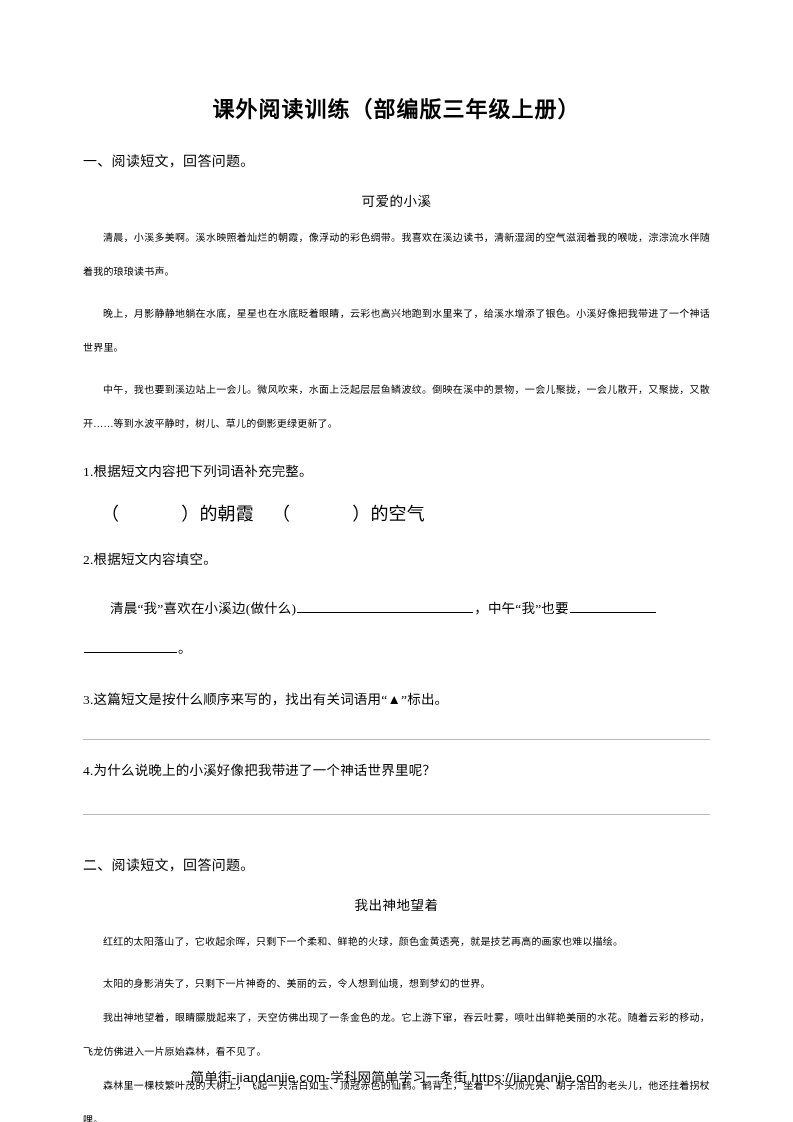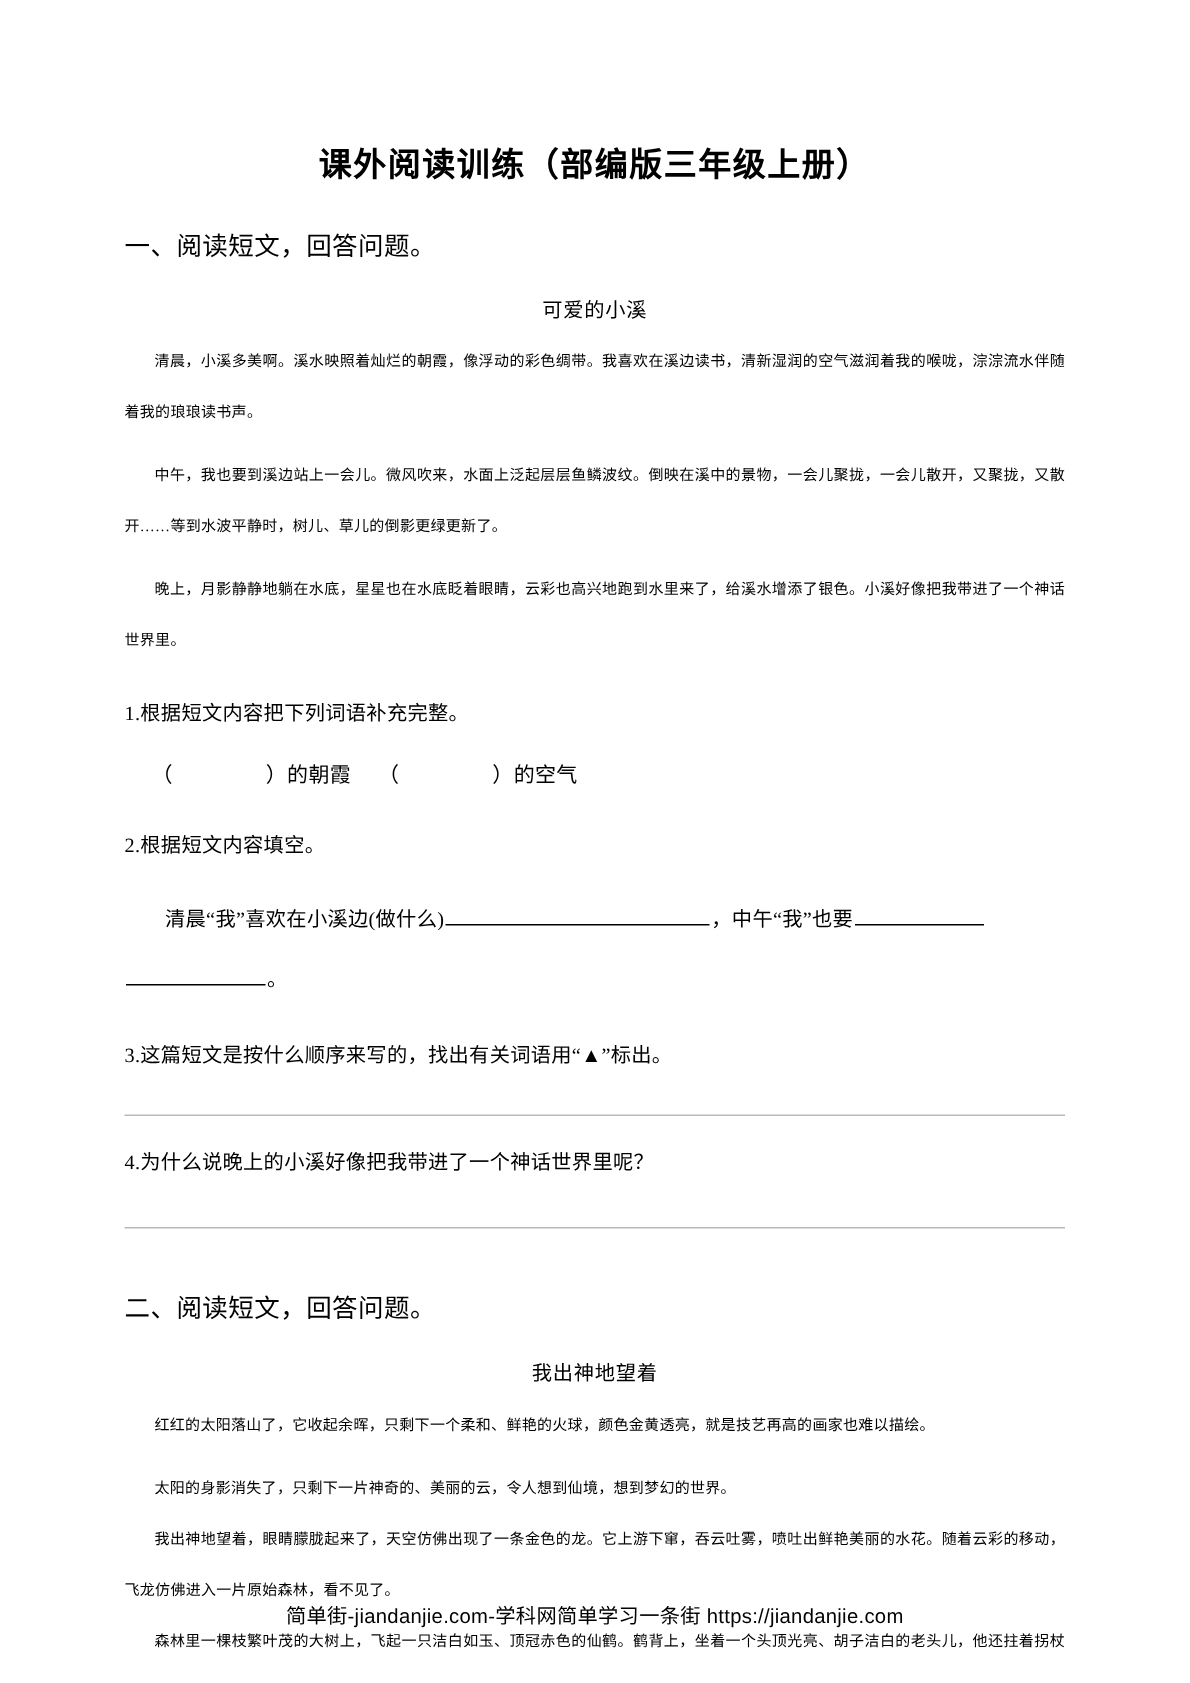--- a/index.html
+++ b/index.html
@@ -30,21 +30,21 @@
     text-align: center;
     font-size: 22px;
     font-weight: bold;
     letter-spacing: 1px;
     margin: 0;
     padding-top: 96px;
     line-height: 1.3;
   }
 
   .section-head {
-    font-size: 17px;
+    font-size: 14px;
     margin: 0;
     padding-top: 26px;
     line-height: 1.6;
     letter-spacing: 0.3px;
   }
 
   .passage-title {
     text-align: center;
     font-size: 13.5px;
     margin: 0;
@@ -67,21 +67,21 @@
 
   .q {
     font-size: 13.5px;
     line-height: 30px;
     margin: 0;
     padding-top: 16px;
     letter-spacing: 0.2px;
   }
 
   .blank-row {
-    font-size: 14px;
+    font-size: 18px;
     line-height: 30px;
     margin: 0;
     padding-top: 12px;
     padding-left: 18px;
     letter-spacing: 0.2px;
   }
   .paren-gap { display: inline-block; width: 62px; }
   .gap-between { display: inline-block; width: 18px; }
 
   .fill-para {
@@ -128,23 +128,23 @@
 <div class="page">
 
   <h1 class="doc-title">课外阅读训练（部编版三年级上册）</h1>
 
   <p class="section-head">一、阅读短文，回答问题。</p>
 
   <p class="passage-title">可爱的小溪</p>
 
   <p class="para">清晨，小溪多美啊。溪水映照着灿烂的朝霞，像浮动的彩色绸带。我喜欢在溪边读书，清新湿润的空气滋润着我的喉咙，淙淙流水伴随着我的琅琅读书声。</p>
 
+  <p class="para">晚上，月影静静地躺在水底，星星也在水底眨着眼睛，云彩也高兴地跑到水里来了，给溪水增添了银色。小溪好像把我带进了一个神话世界里。</p>
+
   <p class="para">中午，我也要到溪边站上一会儿。微风吹来，水面上泛起层层鱼鳞波纹。倒映在溪中的景物，一会儿聚拢，一会儿散开，又聚拢，又散开……等到水波平静时，树儿、草儿的倒影更绿更新了。</p>
-
-  <p class="para">晚上，月影静静地躺在水底，星星也在水底眨着眼睛，云彩也高兴地跑到水里来了，给溪水增添了银色。小溪好像把我带进了一个神话世界里。</p>
 
   <p class="q"><span>1.</span><span>根据短文内容把下列词语补充完整。</span></p>
 
   <p class="blank-row"><span>（</span><span class="paren-gap"></span><span>）</span><span>的朝霞</span><span class="gap-between"></span><span>（</span><span class="paren-gap"></span><span>）</span><span>的空气</span></p>
 
   <p class="q"><span>2.</span><span>根据短文内容填空。</span></p>
 
   <p class="fill-para"><span>清晨“我”喜欢在小溪边(做什么)</span><span class="ul-blank ul-w1"></span><span>，中午“我”也要</span><span class="ul-blank ul-w2"></span><span class="ul-blank ul-w3"></span><span>。</span></p>
 
   <p class="q"><span>3.</span><span>这篇短文是按什么顺序来写的，找出有关词语用“▲”标出。</span></p>

